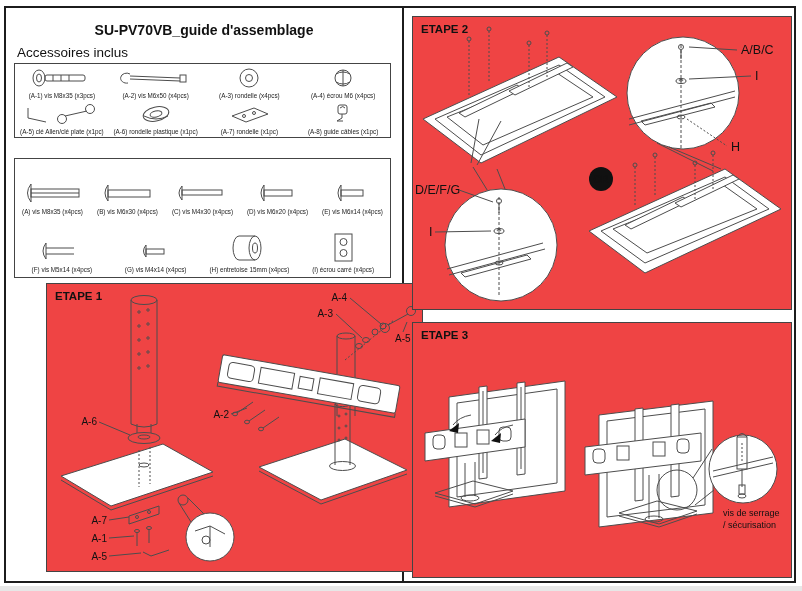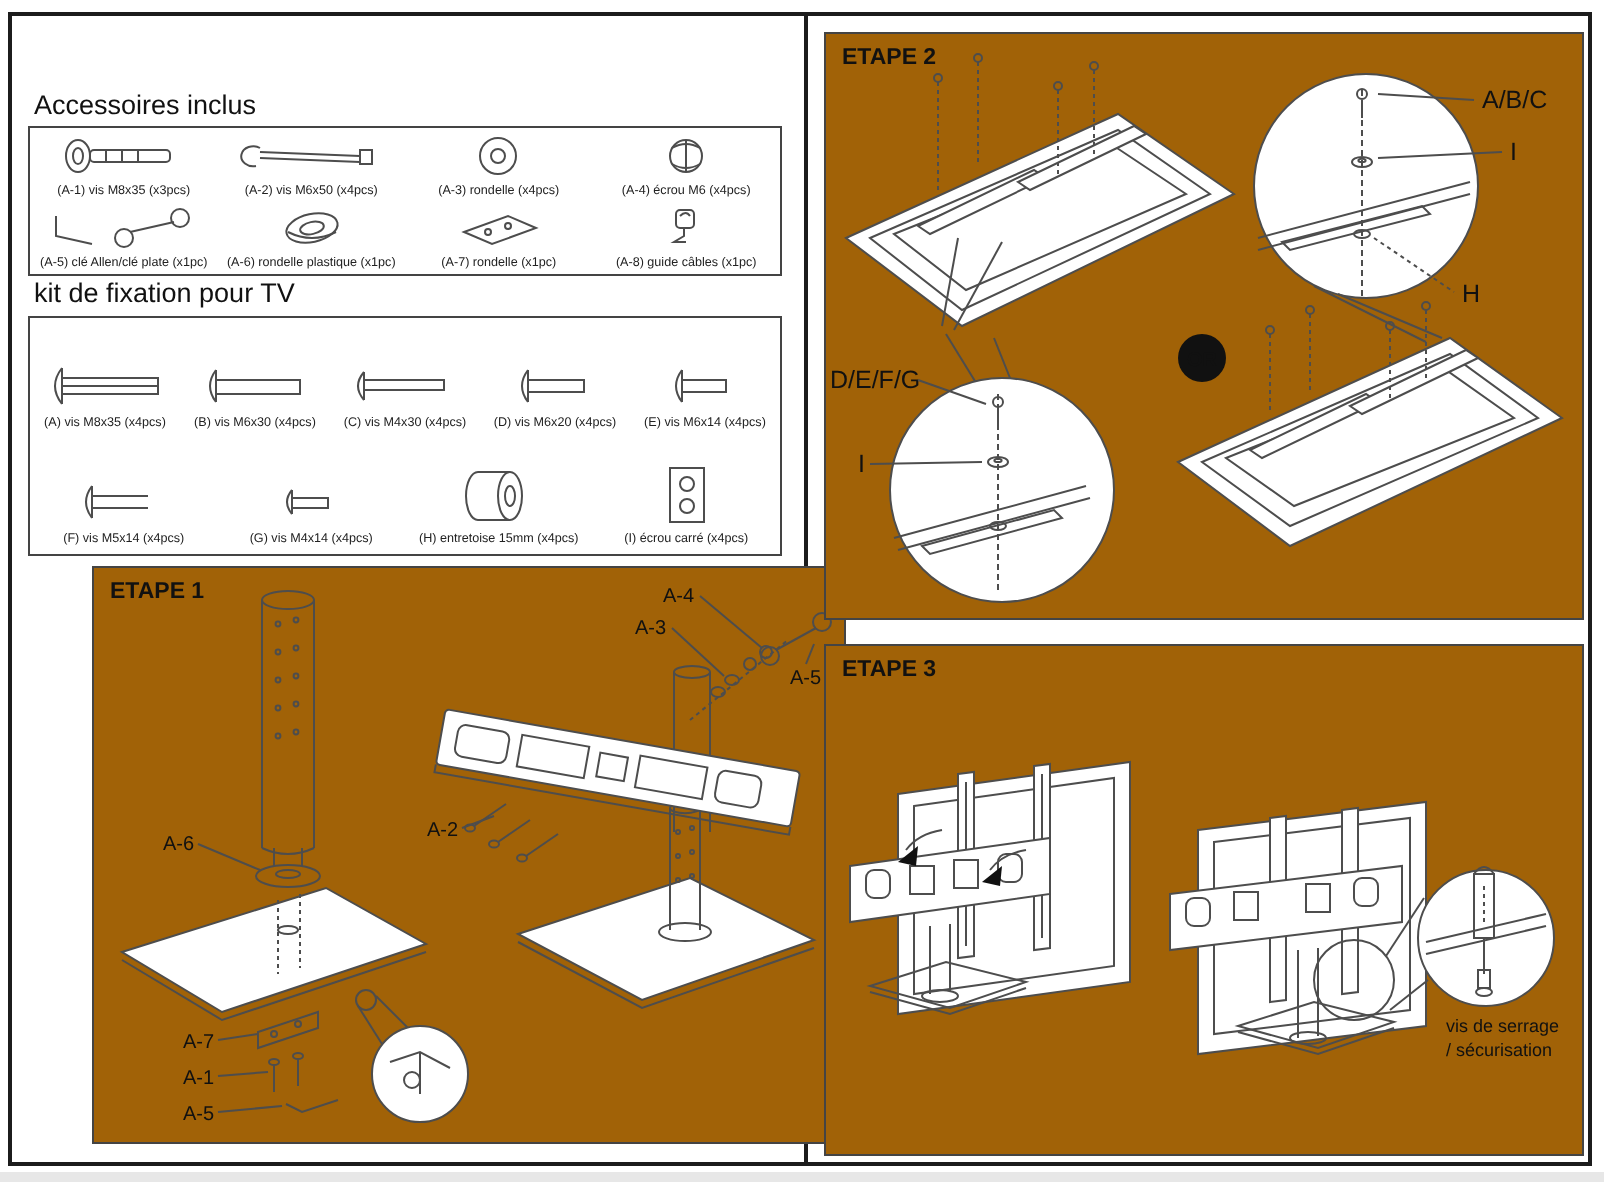--- a/index.html
+++ b/index.html
@@ -24,21 +24,21 @@
   #kit-box { left:14px; top:158px; width:377px; height:120px; }
   #kit-row1 { position:absolute; left:0; top:3px; width:100%; height:55px;
     display:grid; grid-template-columns:repeat(5,1fr); }
   #kit-row2 { position:absolute; left:0; top:61px; width:100%; height:55px;
     display:grid; grid-template-columns:repeat(4,1fr); }
   .part-cell { display:flex; flex-direction:column; align-items:center; justify-content:flex-end;
     padding-bottom:2px; overflow:visible; }
   .part-cell svg { display:block; }
   .part-label { font-size:6.3px; color:#222; white-space:nowrap; margin-top:2px; }
 
-  .step-box { position:absolute; border:1px solid #444; box-sizing:border-box; background:#a16207; }
+  .step-box { position:absolute; border:1px solid #444; box-sizing:border-box; background:#ef4444; }
   #step1-box { left:14px; top:283px; width:377px; height:289px;margin-left:32px; }
   #step2-box { left:412px; top:16px;  width:380px; height:294px; }
   #step3-box { left:412px; top:322px; width:380px; height:256px;padding-left:32px; }
   .step-title { position:absolute; left:8px; top:6px; font-weight:bold; font-size:11.5px; z-index:2; }
   .diagram { position:absolute; left:0; top:0; }
 
   .diagram path, .diagram line, .diagram circle, .diagram ellipse,
   .diagram rect, .diagram polyline { fill:none; stroke:#4d4d4d; stroke-width:1; }
   .icon path, .icon line, .icon circle, .icon ellipse, .icon rect,
   .icon polyline { fill:none; stroke:#4d4d4d; stroke-width:1; }
@@ -51,20 +51,21 @@
   .orlabel { font-size:10px; font-weight:bold; fill:#fff; }
 </style>
 </head>
 <body>
 
 <div id="screen">
   <div class="page-border"></div>
   <div class="divider"></div>
   <div class="bottom-strip"></div>
 
+  <div class="doc-title">SU-PV70VB_guide d'assemblage</div>
 
   <div class="section-heading" id="acc-heading">Accessoires inclus</div>
 
   <div class="parts-box" id="acc-box">
     <div class="part-cell">
       <svg class="icon" width="70" height="24">
         <ellipse cx="12" cy="12" rx="6" ry="8"></ellipse>
           <ellipse cx="12" cy="12" rx="2.5" ry="4"></ellipse>
         <rect x="18" y="9" width="40" height="6" rx="2"></rect>
         <line x1="26" y1="9" x2="26" y2="15"></line>
@@ -126,21 +127,20 @@
     <div class="part-cell">
       <svg class="icon" width="70" height="24">
         <rect x="30" y="3" width="9" height="9" rx="2"></rect>
         <path d="M32,6 q3,-3 5,0"></path>
         <path d="M34,12 l0,4 l-5,3 l6,0"></path>
       </svg>
       <div class="part-label">(A-8) guide câbles (x1pc)</div>
     </div>
   </div>
 
-  <div class="section-heading" id="kit-heading">kit de fixation pour TV</div>
 
   <div class="parts-box" id="kit-box">
     <div id="kit-row1">
       <div class="part-cell">
         <svg class="icon" width="64" height="26">
           <path d="M10,4 q-7,9 0,18"></path>
             <line x1="10" y1="4" x2="10" y2="22"></line>
           <rect x="10" y="9" width="48" height="8"></rect>
             <line x1="10" y1="13" x2="58" y2="13"></line>
         </svg>

